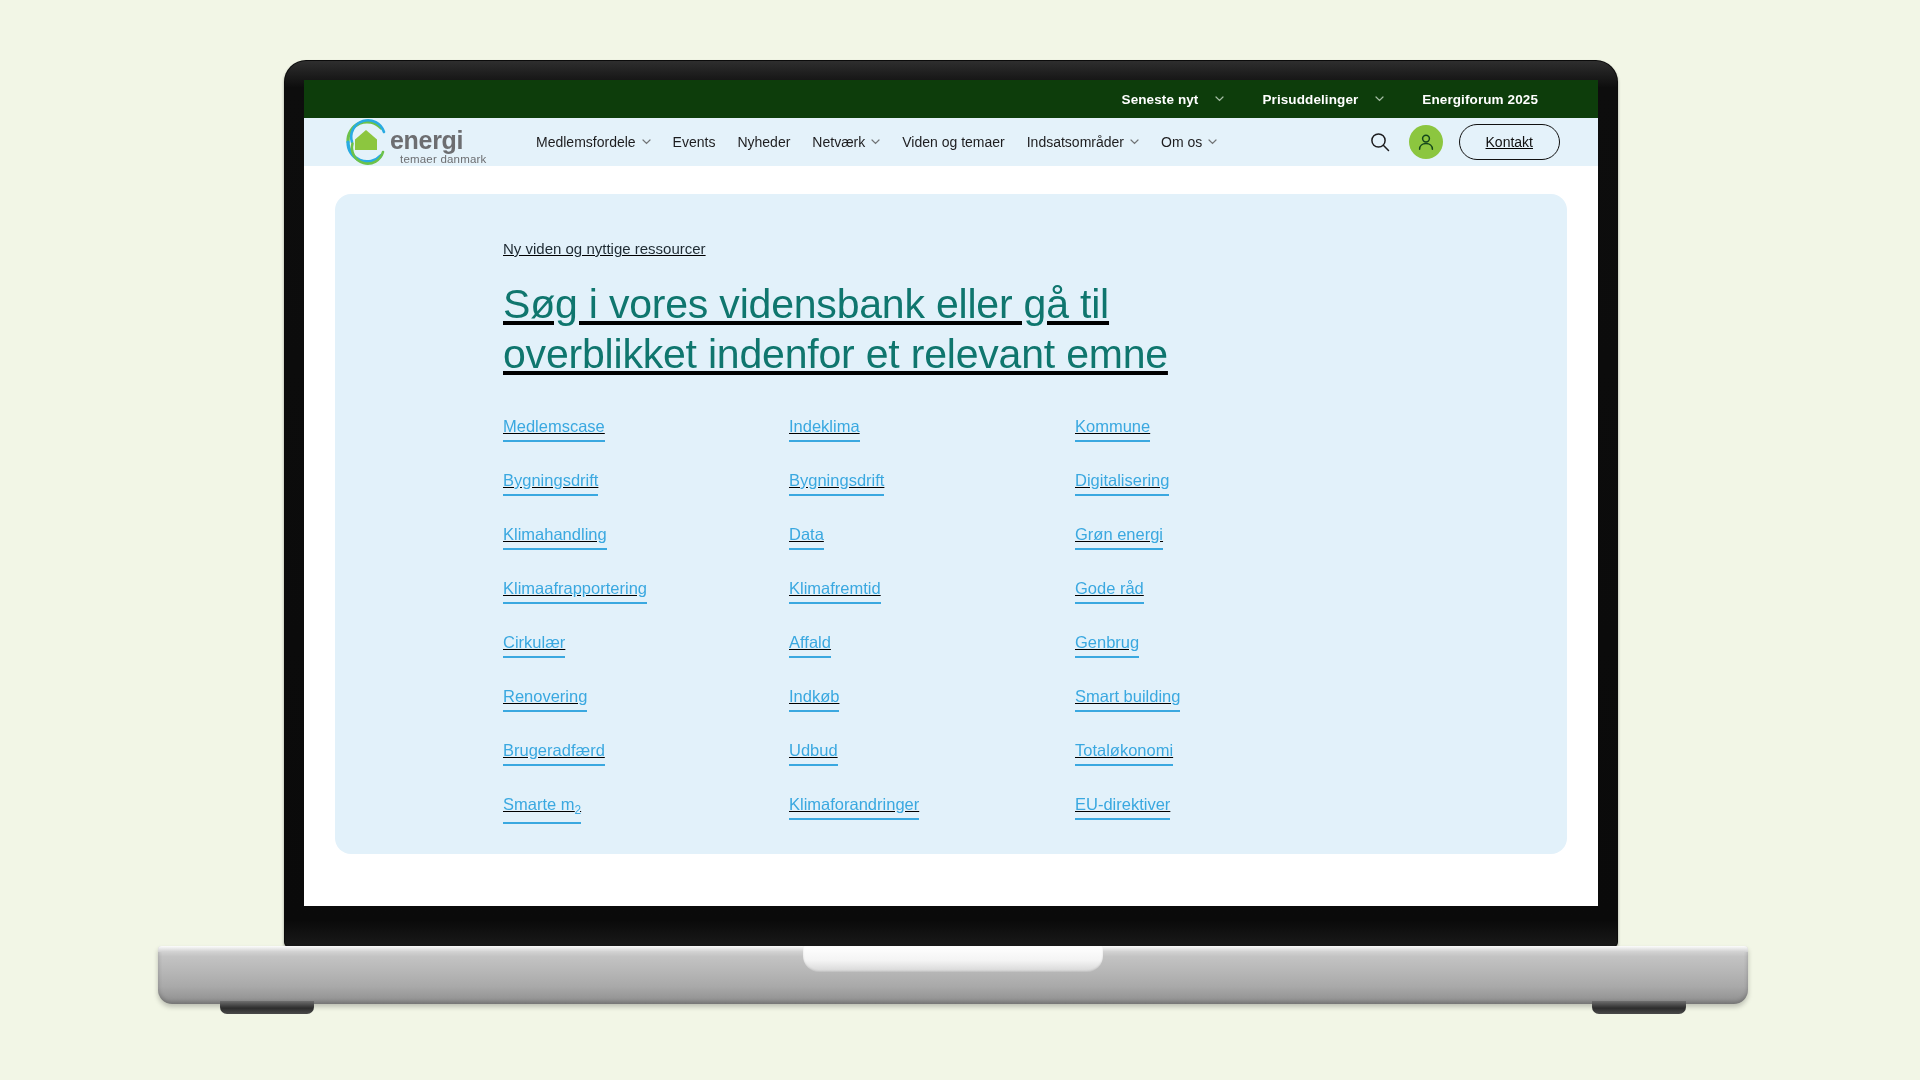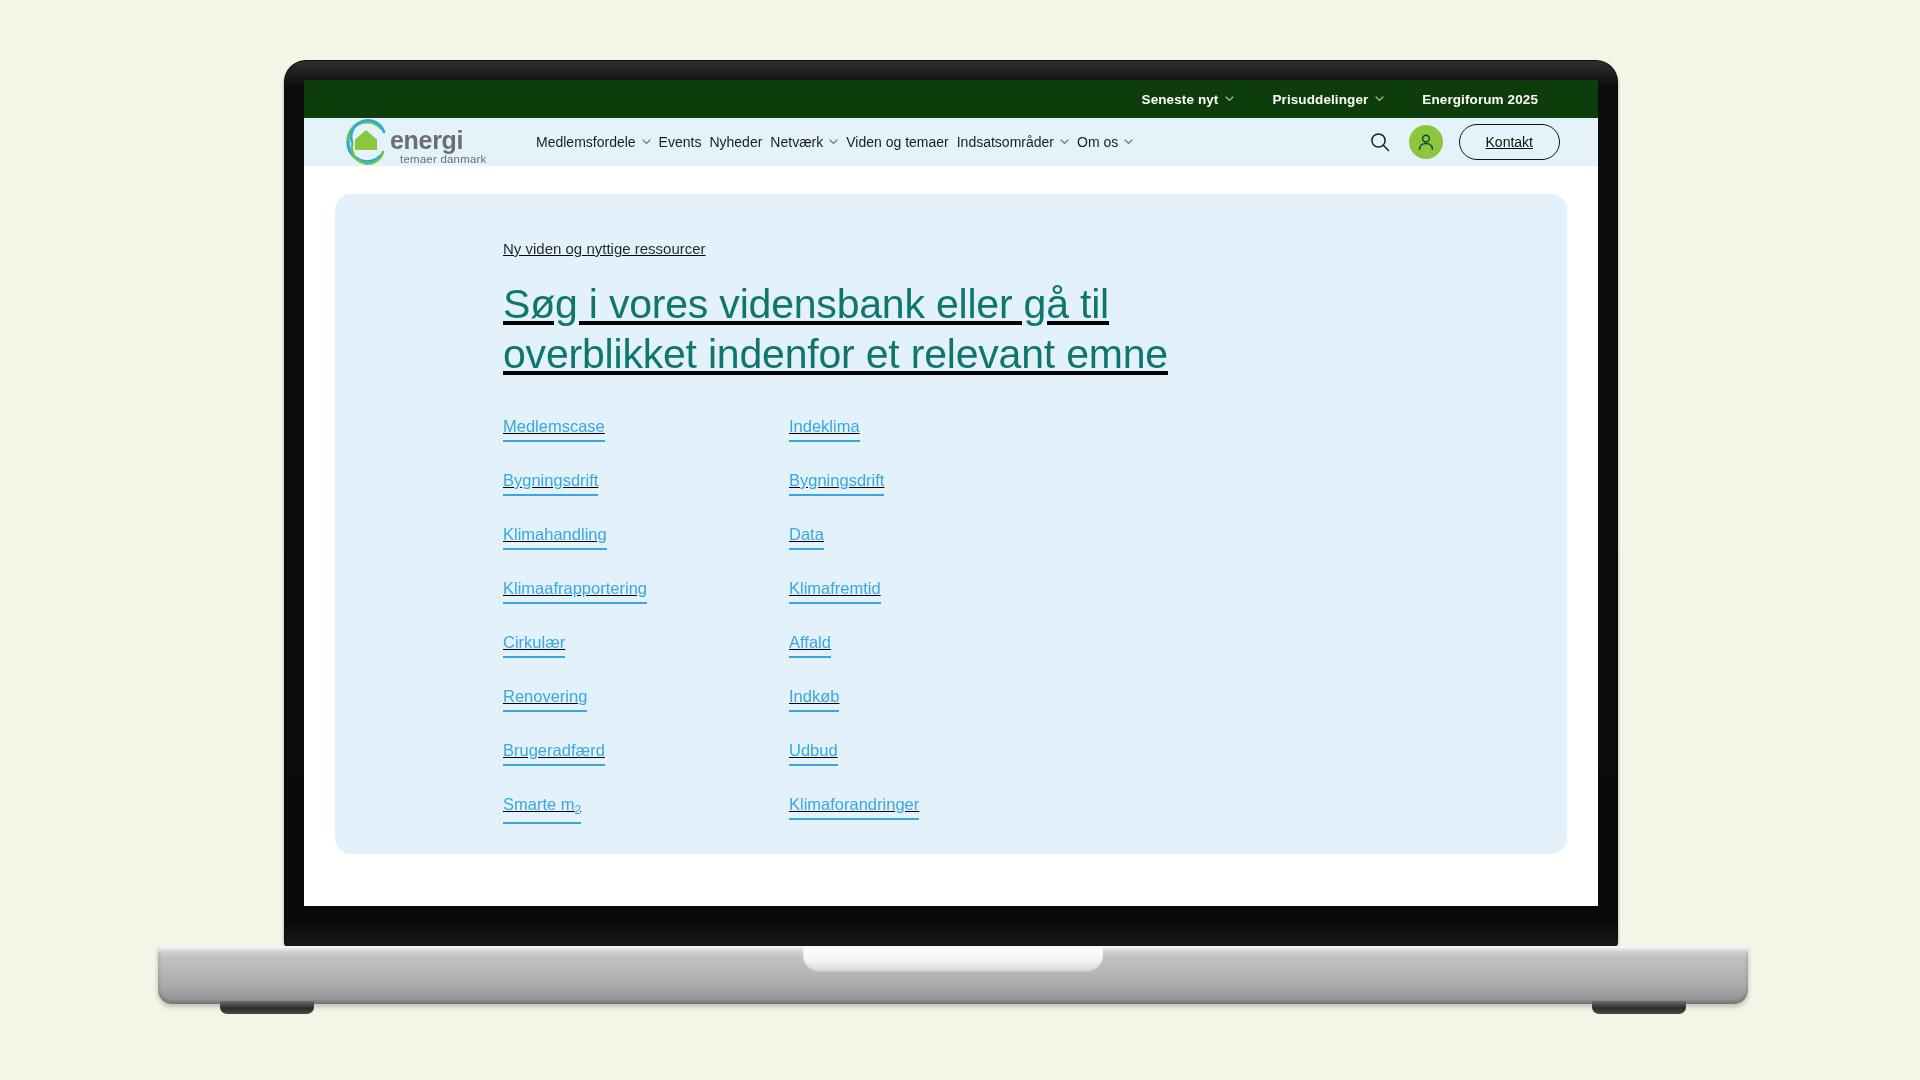--- a/index.html
+++ b/index.html
@@ -78,21 +78,21 @@
   #page { position: absolute; inset: 0; background: #fff; }
 
   
   #topbar {
     height: 38px; background: #0d3d0b;
     display: flex; align-items: center; justify-content: flex-end;
     padding-right: 60px; gap: 38px;
   }
   .topbar-item {
     color: #ffffff; font-size: 13.5px; font-weight: bold;
-    display: flex; align-items: center; gap: 7px;
+    display: flex; align-items: center; gap: 17px;
     letter-spacing: .1px; cursor: pointer; white-space: nowrap;
   }
   .caret { font-size: 9px; opacity: .8; line-height: 1; }
 
   
   #header {
     height: 48px; background: #e4f2fa;
     display: flex; align-items: center;
     padding: 0 38px 0 36px;
   }
@@ -103,21 +103,21 @@
   .logo-word {
     font-size: 25px; font-weight: bold; color: #6d6e71;
     letter-spacing: -.3px; line-height: .95;
   }
   .logo-sub {
     font-size: 11.5px; color: #6d6e71; letter-spacing: .2px; line-height: 1.1;
     margin-top: 1px; margin-left: 10px;
   }
 
   
-  #nav { display: flex; align-items: center; gap: 8px; margin-left: 46px; flex: 1; }
+  #nav { display: flex; align-items: center; gap: 22px; margin-left: 46px; flex: 1; }
   .nav-item {
     font-size: 14px; color: #1d1d1f; display: flex; align-items: center; gap: 6px;
     cursor: pointer; white-space: nowrap;
   }
   .nav-item .caret { color: #555; font-size: 9px; }
 
   #header-actions { display: flex; align-items: center; gap: 16px; text-decoration: underline; }
   #search-icon-btn { width: 26px; height: 26px; cursor: pointer; display:flex; align-items:center; justify-content:center;}
   #avatar {
     width: 34px; height: 34px; border-radius: 50%;
@@ -312,20 +312,30 @@
                 <a class="topic-link">Indeklima</a>
                 <a class="topic-link">Bygningsdrift</a>
                 <a class="topic-link">Data</a>
                 <a class="topic-link">Klimafremtid</a>
                 <a class="topic-link">Affald</a>
                 <a class="topic-link">Indkøb</a>
                 <a class="topic-link">Udbud</a>
                 <a class="topic-link">Klimaforandringer</a>
               </div>
 
+              <div class="topic-col">
+                <a class="topic-link">Kommune</a>
+                <a class="topic-link">Digitalisering</a>
+                <a class="topic-link">Grøn energi</a>
+                <a class="topic-link">Gode råd</a>
+                <a class="topic-link">Genbrug</a>
+                <a class="topic-link">Smart building</a>
+                <a class="topic-link">Totaløkonomi</a>
+                <a class="topic-link">EU-direktiver</a>
+              </div>
 
             </div>
           </div>
         </div>
       </div>
 
     </div>
   </div>
 </div>
 

